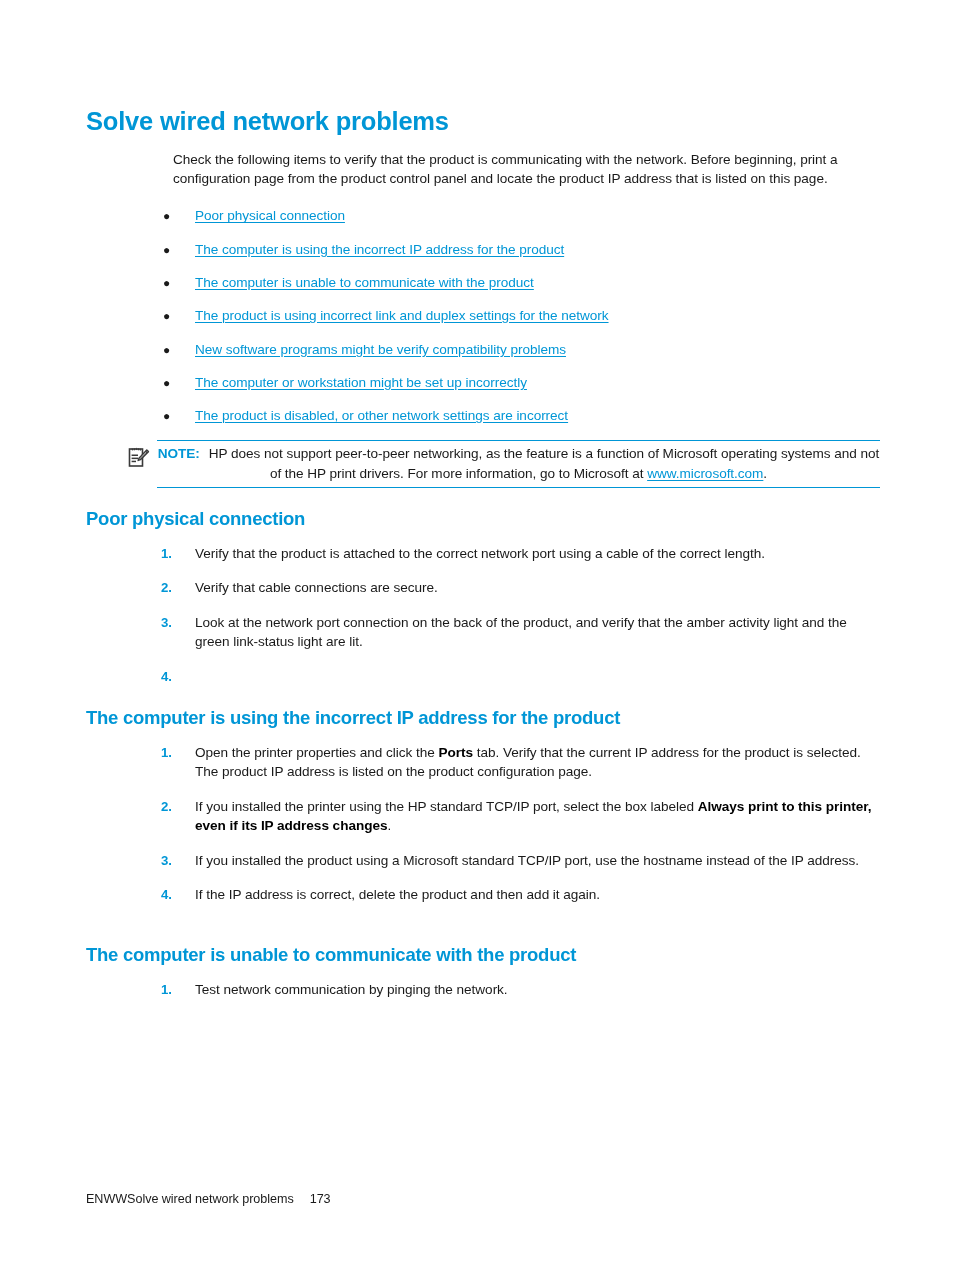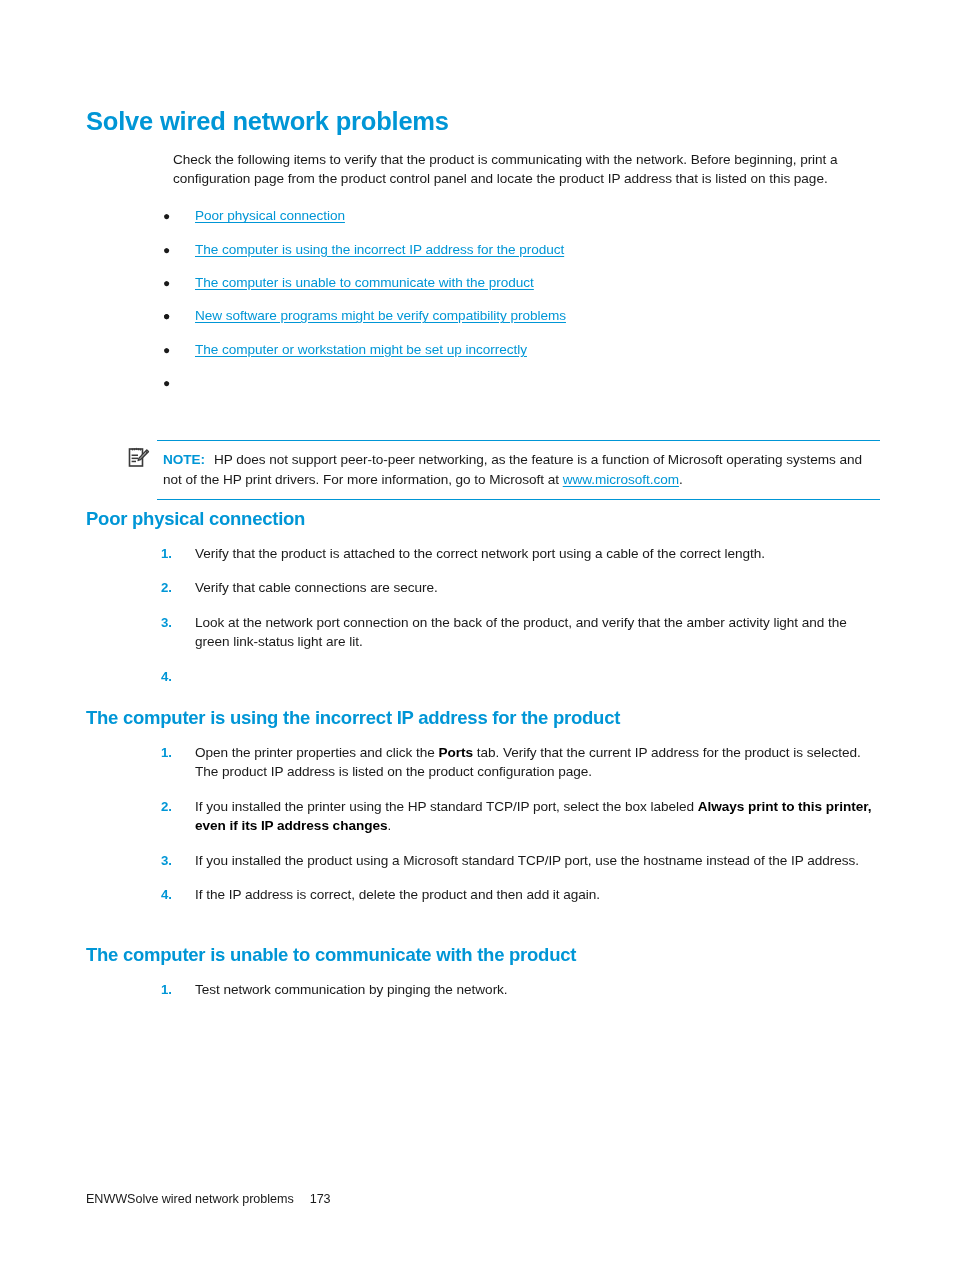--- a/index.html
+++ b/index.html
@@ -98,21 +98,22 @@
     margin-left: 29px;
     border-top: 1.6px solid #0096d6;
     border-bottom: 1.6px solid #0096d6;
     padding: 3px 0 4px 0;
   }
   .note-text {
     font-size: 13.6px;
     line-height: 19.6px;
     color: #1a1a1a;
     letter-spacing: -0.05px;
-    margin: 6px;
+    margin: 0;
+    text-align: center;
   }
   .note-label {
     color: #0096d6;
     font-weight: bold;
     margin-right: 9px;
   }
 
   
   h2.section-heading {
     position: absolute;
@@ -183,24 +184,24 @@
 <div class="page">
 
   <h1 class="page-title">Solve wired network problems</h1>
 
   <div class="content">
     <p class="intro">Check the following items to verify that the product is communicating with the network. Before beginning, print a configuration page from the product control panel and locate the product IP address that is listed on this page.</p>
     <ul class="link-list">
         <li><span class="bullet">●</span><a class="doclink" href="#">Poor physical connection</a></li>
         <li><span class="bullet">●</span><a class="doclink" href="#">The computer is using the incorrect IP address for the product</a></li>
         <li><span class="bullet">●</span><a class="doclink" href="#">The computer is unable to communicate with the product</a></li>
-        <li><span class="bullet">●</span></li>
+        <li><span class="bullet">●</span><a class="doclink" href="#">The product is using incorrect link and duplex settings for the network</a></li>
         <li><span class="bullet">●</span><a class="doclink" href="#">New software programs might be verify compatibility problems</a></li>
         <li><span class="bullet">●</span><a class="doclink" href="#">The computer or workstation might be set up incorrectly</a></li>
-        <li><span class="bullet">●</span></li>
+        <li><span class="bullet">●</span><a class="doclink" href="#">The product is disabled, or other network settings are incorrect</a></li>
       </ul>
   </div>
 
   <div class="note-wrap">
     <span class="note-icon">
       <svg width="22" height="22" viewBox="0 0 22 22" xmlns="http://www.w3.org/2000/svg">
         <rect x="1.5" y="3" width="13" height="17" fill="#ffffff" stroke="#3a3a3a" stroke-width="1.6"></rect>
         <path d="M4 2.5 L4.6 4.4 M6 2.2 L6.6 4.2 M8 2.0 L8.6 4.0 M10 2.2 L10.6 4.2 M12 2.6 L12.6 4.5" stroke="#3a3a3a" stroke-width="1.3" fill="none"></path>
         <rect x="3.6" y="8.5" width="6.4" height="1.5" fill="#3a3a3a"></rect>
         <rect x="3.6" y="11.6" width="6.4" height="1.5" fill="#3a3a3a"></rect>

